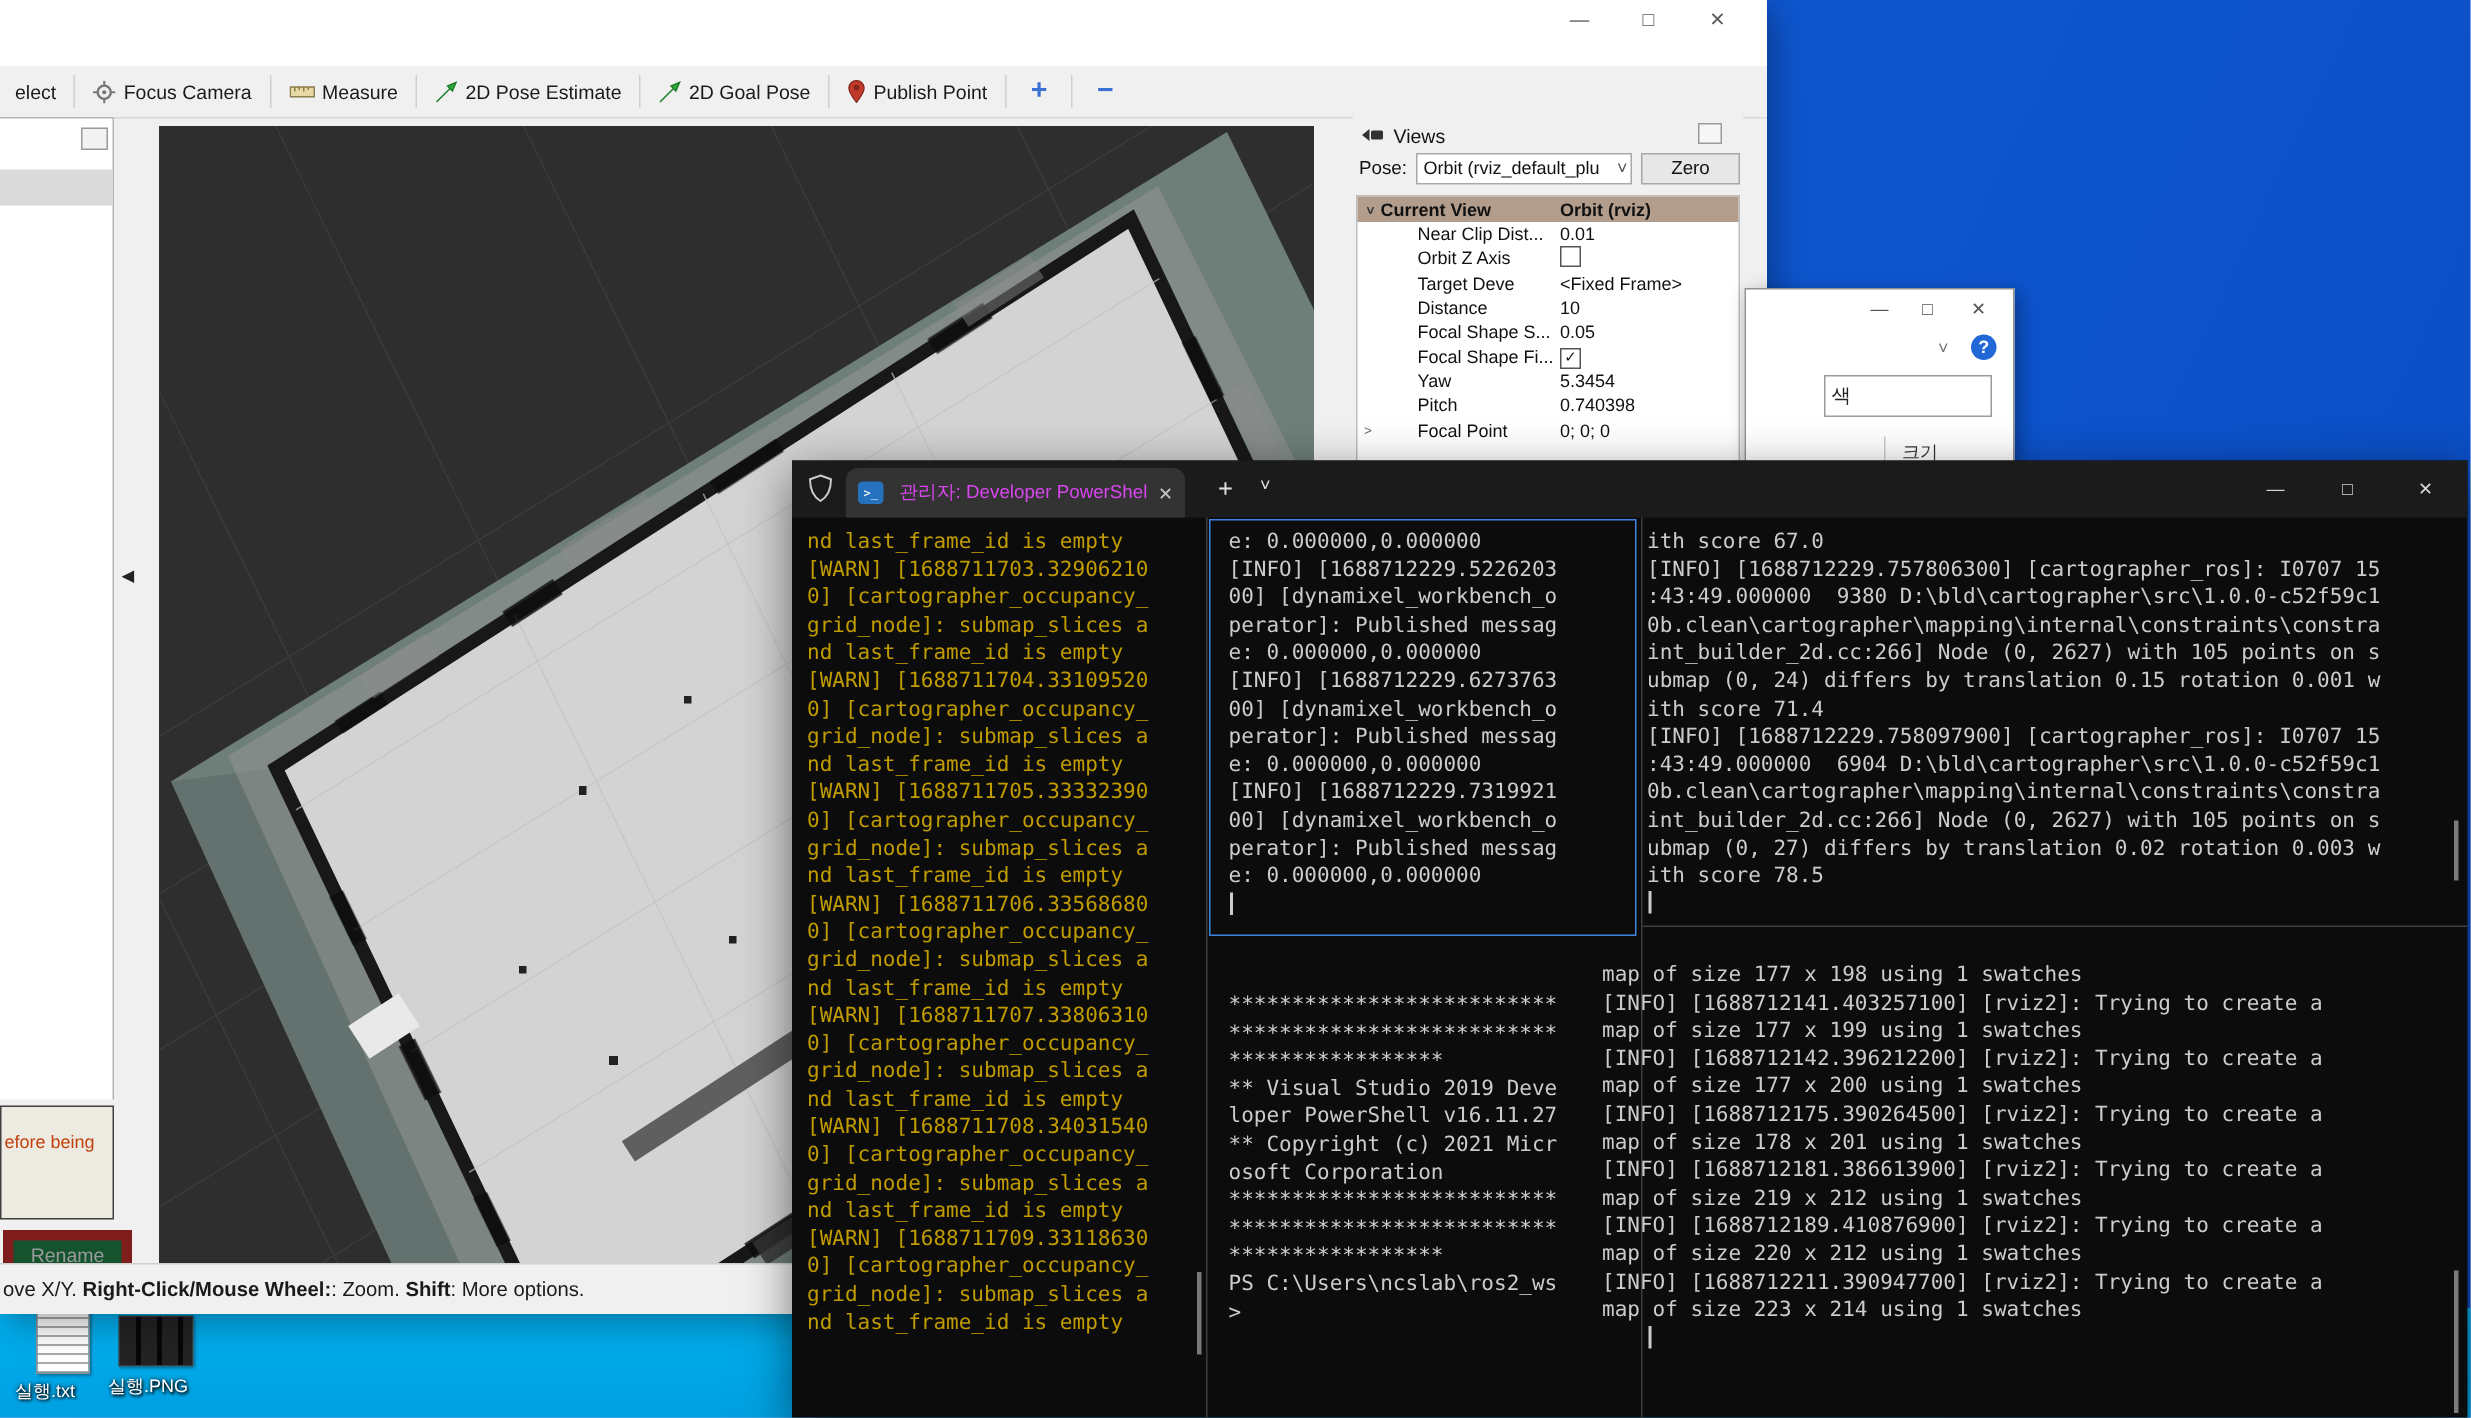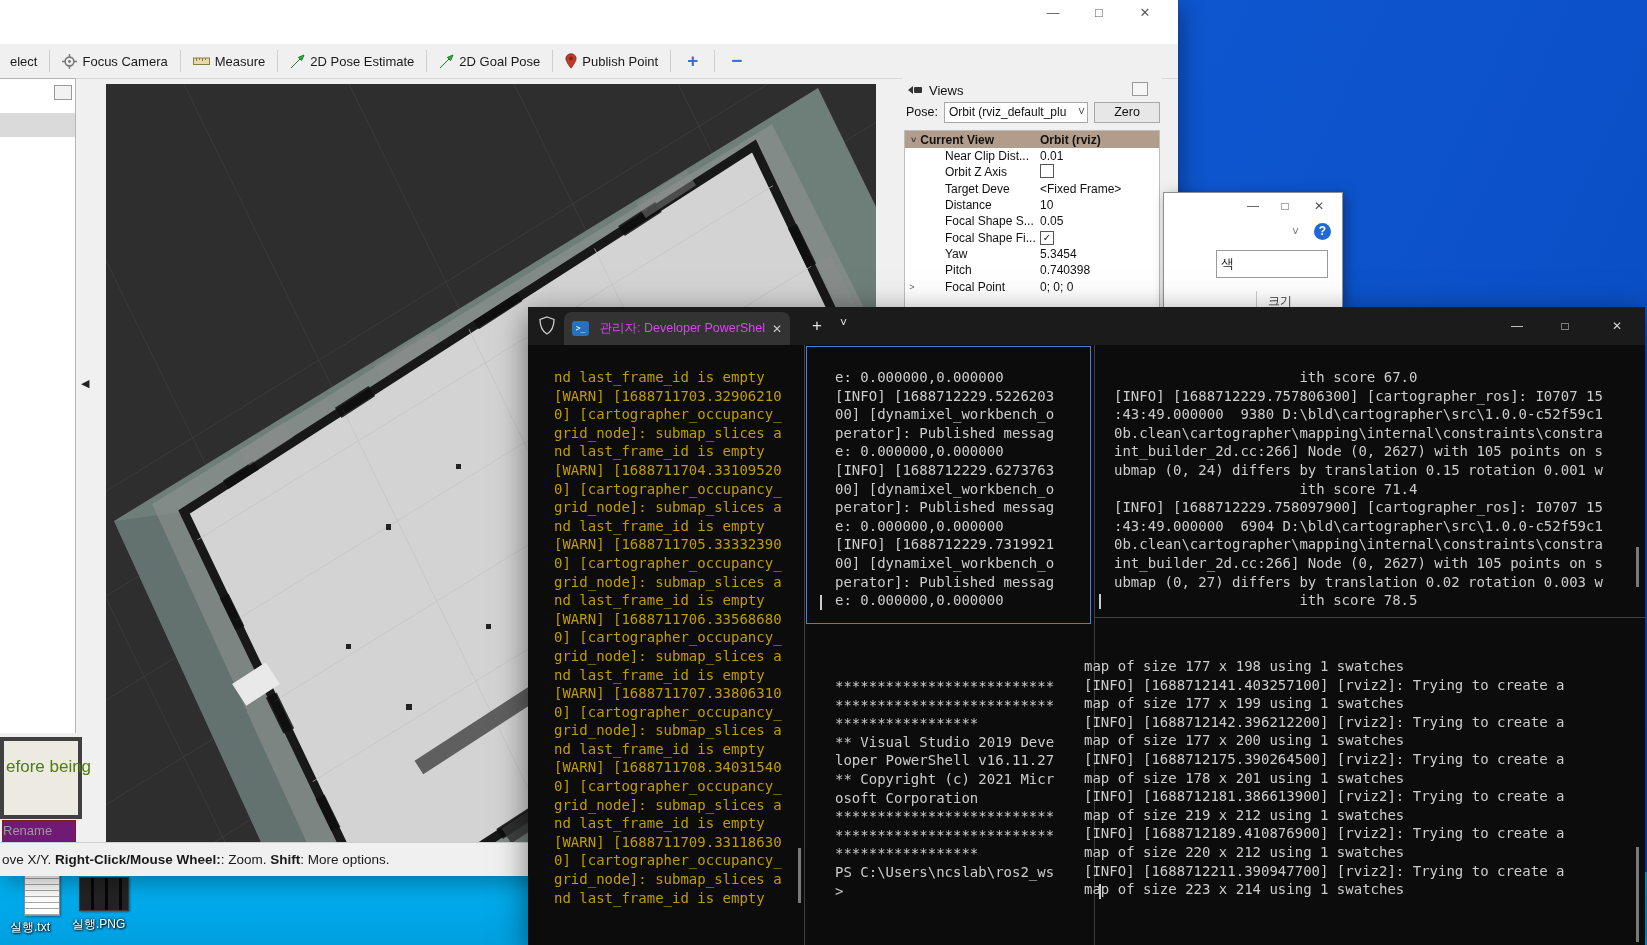--- a/index.html
+++ b/index.html
@@ -26,24 +26,24 @@
   .tbtn{display:flex;align-items:center;gap:5px;padding:0 10px;height:26px;white-space:nowrap;}
   .tsep{width:1px;height:22px;background:#cfcfcf;margin:0 2px;}
   .tool-plus{color:#3b6fd4;font-size:19px;font-weight:bold;padding:0 14px;}
   .tool-minus{color:#3b6fd4;font-size:19px;font-weight:bold;padding:0 14px;}
   
   .left-panel{position:absolute;left:0;top:78px;width:75px;height:654px;background:#ffffff;
     border-right:1px solid #b5b5b5;border-top:1px solid #b5b5b5;}
   .lp-box{position:absolute;left:54px;top:6px;width:16px;height:13px;border:1px solid #9a9a9a;background:#f2f2f2;}
   .lp-grayrow{position:absolute;left:0;top:34px;width:75px;height:24px;background:#dadada;}
   .beige-box{position:absolute;left:0;top:737px;width:74px;height:74px;background:#edeae1;
-    border:4px solid #404040;font-size:17px;color:#4d7c0f;}
+    border:1px solid #404040;font-size:12px;color:#c2410c;}
   .beige-box span{position:absolute;left:2px;top:16px;white-space:nowrap;}
-  .rename-btn{position:absolute;left:2px;top:820px;width:72px;height:20px;background:#701a75;
-    border:1px solid #7f1d1d;font-size:13px;color:#9a9a9a;text-align:left;line-height:19px;}
+  .rename-btn{position:absolute;left:2px;top:820px;width:72px;height:20px;background:#14532d;
+    border:7px solid #7f1d1d;font-size:13px;color:#9a9a9a;text-align:center;line-height:19px;}
   .collapse-arrow{position:absolute;left:81px;top:377px;font-size:11px;color:#222;}
   
   .viewport{position:absolute;left:106px;top:84px;width:770px;height:758px;background:#2e2e2e;}
   
   .rviz-status{position:absolute;left:0;top:842px;width:1178px;height:34px;background:#f0f0f0;
     border-top:1px solid #cfcfcf;font-size:13.5px;color:#1a1a1a;line-height:34px;padding-left:2px;box-sizing:border-box;white-space:nowrap;}
   .rviz-status b{font-weight:700;}
   
   .views{position:absolute;left:902px;top:78px;width:260px;height:764px;background:#f0f0f0;font-size:12px;color:#111;}
   .views-title{position:absolute;left:0;top:2px;width:100%;height:20px;display:flex;align-items:center;gap:6px;padding-left:6px;box-sizing:border-box;font-size:13px;}
@@ -85,21 +85,21 @@
   .ps-icon{width:17px;height:15px;background:#2671be;border-radius:3px;color:#fff;font-size:8px;
     line-height:15px;text-align:center;font-family:"DejaVu Sans Mono",monospace;flex:none;}
   .term-tab-title{color:#d946ef;font-size:12.5px;white-space:nowrap;overflow:hidden;flex:1;text-align:right;}
   .term-tab-close{color:#c8c8c8;font-size:12px;flex:none;}
   .term-shield{position:absolute;left:11px;top:9px;}
   .term-plus{position:absolute;left:274px;top:6px;width:30px;height:26px;color:#e0e0e0;font-size:17px;
     text-align:center;line-height:26px;}
   .term-chevron{position:absolute;left:312px;top:9px;color:#e0e0e0;font-size:12px;}
   .term-winbtn{position:absolute;top:0;height:38px;width:48px;color:#d4d4d4;font-size:12px;
     text-align:center;line-height:38px;}
-  .term-pre{position:absolute;margin:16px;font-family:"DejaVu Sans Mono",monospace;font-size:14px;
+  .term-pre{position:absolute;margin:0;font-family:"DejaVu Sans Mono",monospace;font-size:14px;
     line-height:18.6px;color:#cccccc;white-space:pre;}
   .term-pre.yellow{color:#c19c00;}
   .tdiv-v{position:absolute;top:38px;bottom:0;width:1px;background:#3f3f3f;}
   .tdiv-h{position:absolute;height:1px;background:#3f3f3f;}
   .focus-ring{position:absolute;left:278px;top:39px;width:285px;height:278px;border:1px solid #3f84e0;box-sizing:border-box;}
   .cursor{position:absolute;width:2px;height:15px;background:#cccccc;}
   .scrollbar{position:absolute;width:3px;background:#7a7a7a;}
 </style>
 </head>
 <body>
@@ -474,21 +474,21 @@
 *****************
 ** Visual Studio 2019 Deve
 loper PowerShell v16.11.27
 ** Copyright (c) 2021 Micr
 osoft Corporation
 **************************
 **************************
 *****************
 PS C:\Users\ncslab\ros2_ws
 &gt;</pre>
-    <pre class="term-pre" style="left:570px;top:45px;text-align:center;">ith score 67.0
+    <pre class="term-pre" style="left:570px;top:45px;">ith score 67.0
 [INFO] [1688712229.757806300] [cartographer_ros]: I0707 15
 :43:49.000000  9380 D:\bld\cartographer\src\1.0.0-c52f59c1
 0b.clean\cartographer\mapping\internal\constraints\constra
 int_builder_2d.cc:266] Node (0, 2627) with 105 points on s
 ubmap (0, 24) differs by translation 0.15 rotation 0.001 w
 ith score 71.4
 [INFO] [1688712229.758097900] [cartographer_ros]: I0707 15
 :43:49.000000  6904 D:\bld\cartographer\src\1.0.0-c52f59c1
 0b.clean\cartographer\mapping\internal\constraints\constra
 int_builder_2d.cc:266] Node (0, 2627) with 105 points on s

